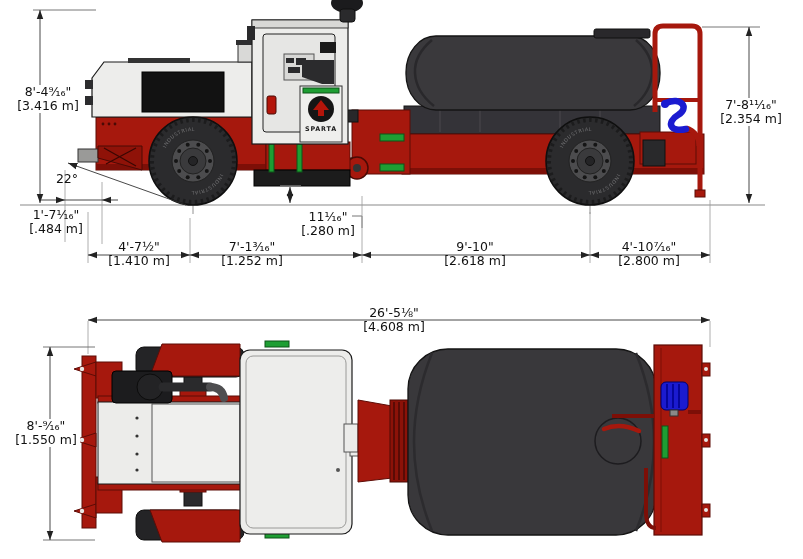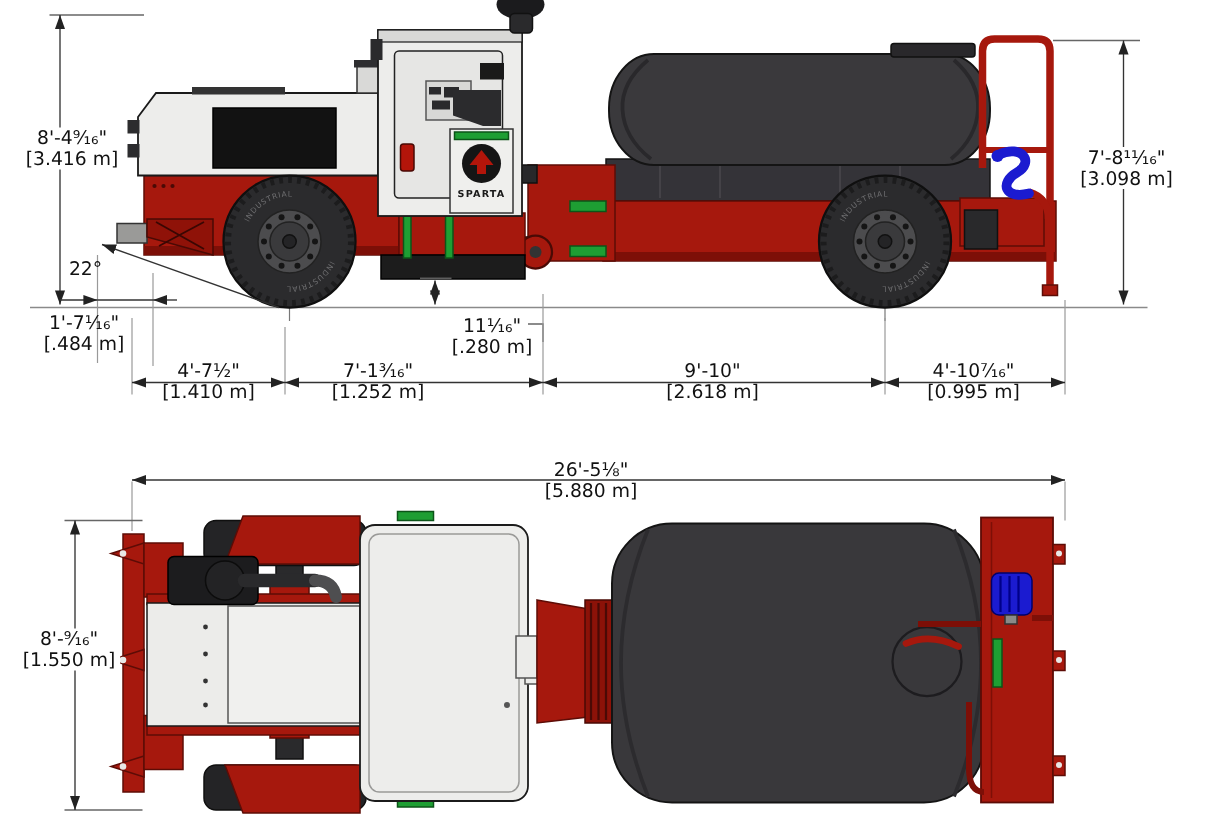--- a/index.html
+++ b/index.html
@@ -293,23 +293,23 @@
     </g>
   </g>
 </svg>
 
 <div class="dim bg" style="left:48px;top:85px">
   <span>8'-4⁹⁄₁₆"</span>
   <span>[3.416 m]</span>
 </div>
 <div class="dim bg" style="left:751px;top:98px">
   <span>7'-8¹¹⁄₁₆"</span>
-  <span>[3.098 m]</span>
-</div>
-<div class="dim" style="left:57px;top:172px">
+  <span>[2.354 m]</span>
+</div>
+<div class="dim" style="left:67px;top:172px">
   <span>22°</span>
 </div>
 <div class="dim" style="left:56px;top:208px">
   <span>1'-7¹⁄₁₆"</span>
   <span>[.484 m]</span>
 </div>
 <div class="dim" style="left:328px;top:210px">
   <span>11¹⁄₁₆"</span>
   <span>[.280 m]</span>
 </div>
@@ -320,24 +320,24 @@
 <div class="dim" style="left:252px;top:240px">
   <span>7'-1³⁄₁₆"</span>
   <span>[1.252 m]</span>
 </div>
 <div class="dim" style="left:475px;top:240px">
   <span>9'-10"</span>
   <span>[2.618 m]</span>
 </div>
 <div class="dim" style="left:649px;top:240px">
   <span>4'-10⁷⁄₁₆"</span>
-  <span>[0.995 m]</span>
+  <span>[2.800 m]</span>
 </div>
 <div class="dim" style="left:394px;top:306px">
   <span>26'-5⅛"</span>
-  <span>[5.880 m]</span>
+  <span>[4.608 m]</span>
 </div>
 <div class="dim bg" style="left:46px;top:419px">
   <span>8'-⁹⁄₁₆"</span>
   <span>[1.550 m]</span>
 </div>
 
 </div>
 
 </body></html>

